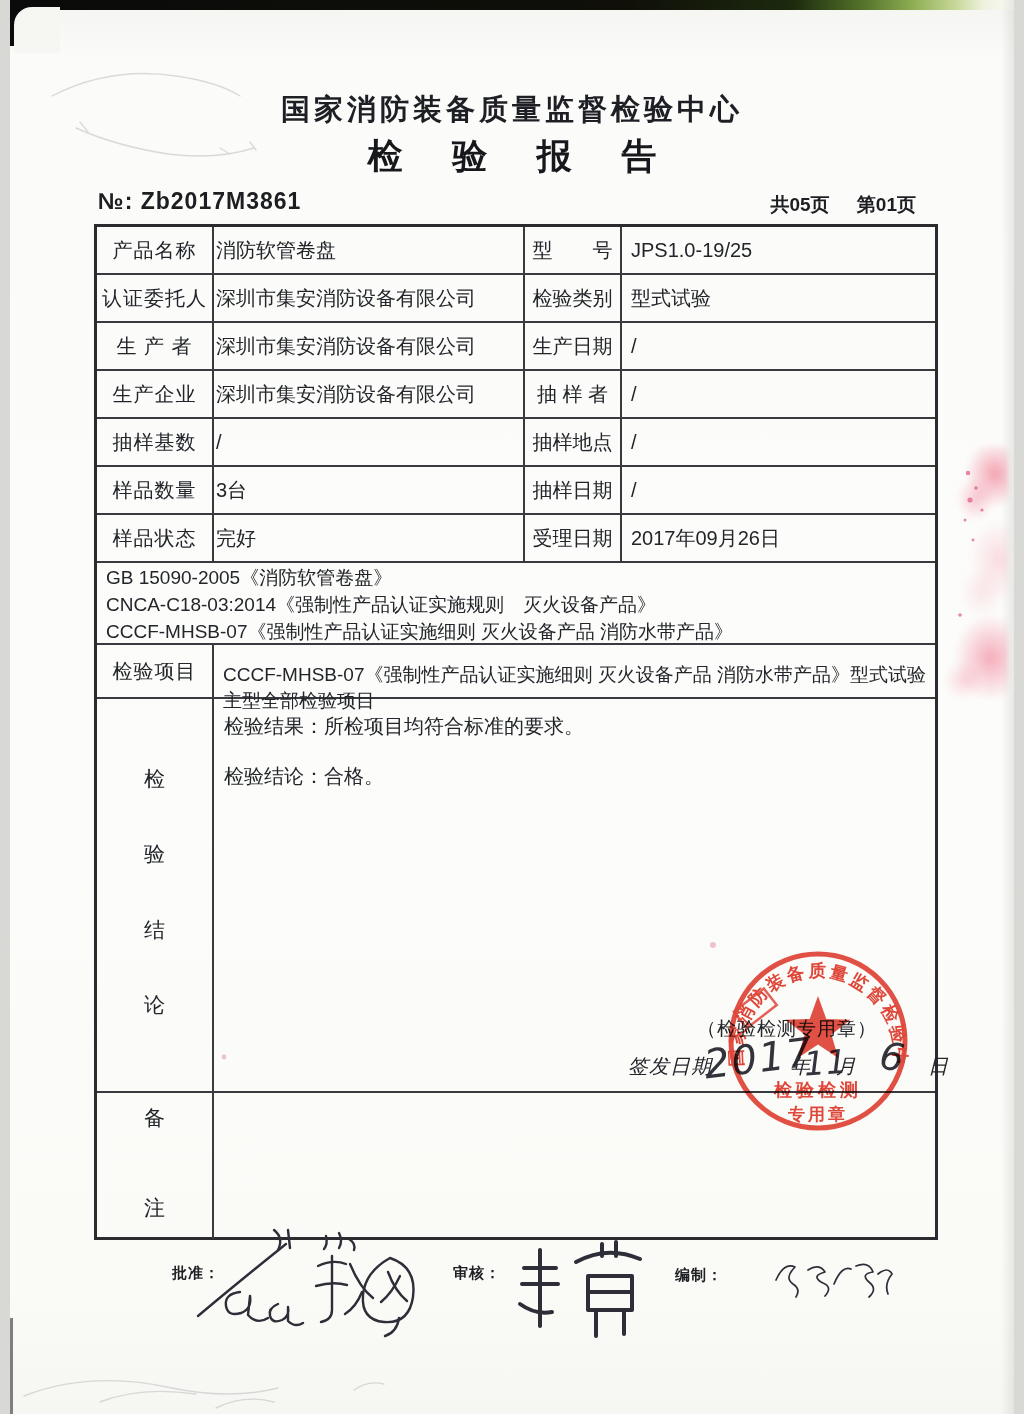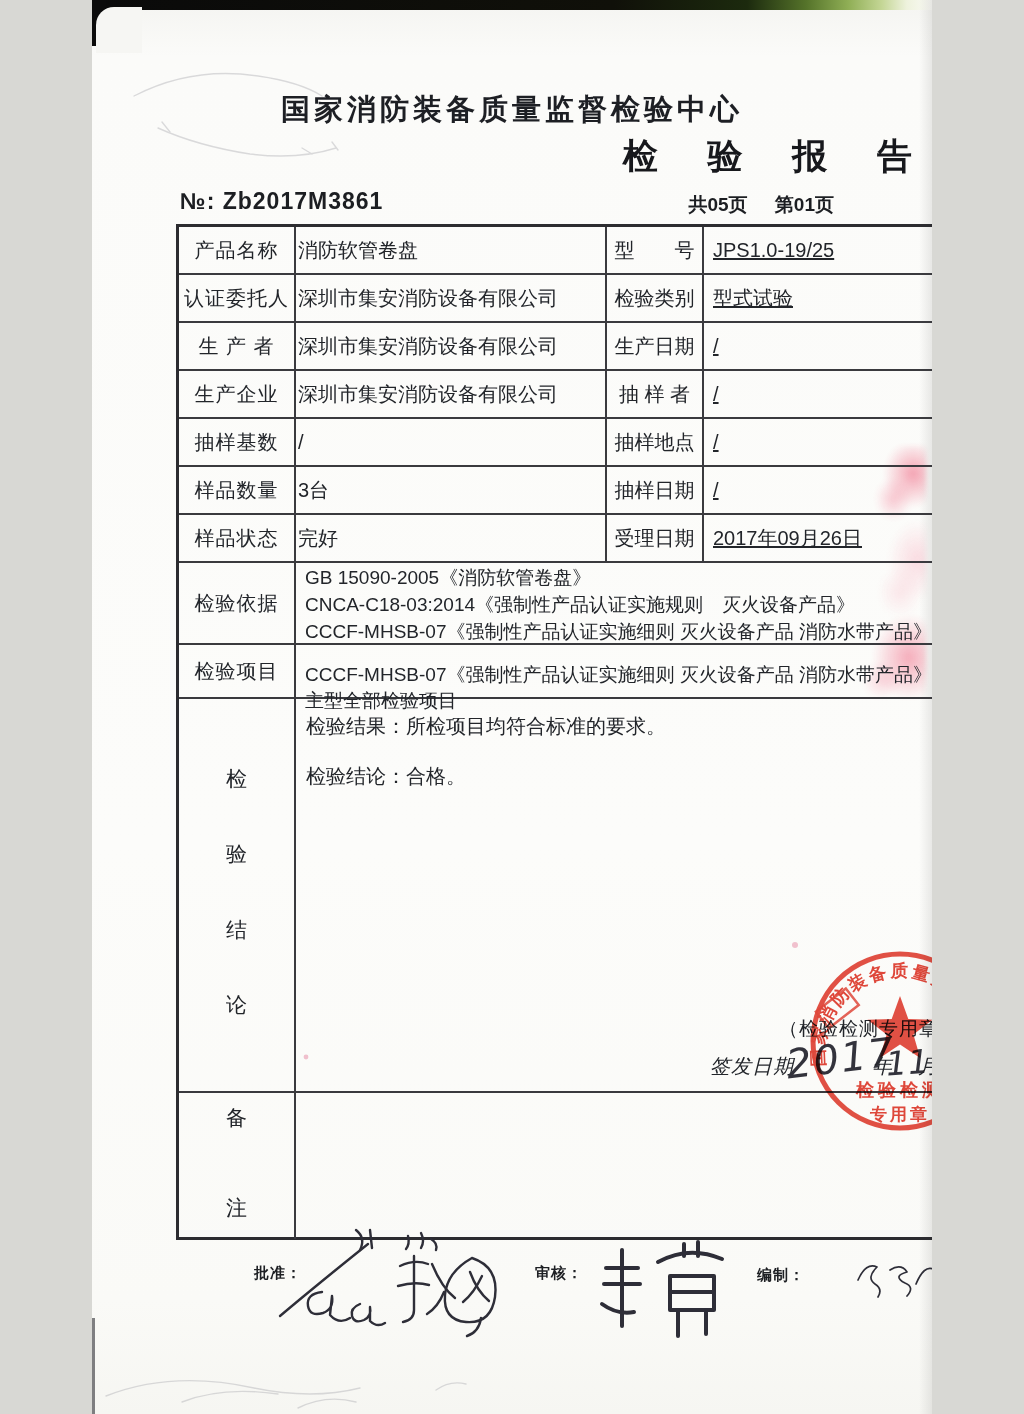--- a/index.html
+++ b/index.html
@@ -1,18 +1,18 @@
 <!DOCTYPE html>
 <html><head>
 <meta charset="utf-8">
 <style>
   html,body{margin:0;padding:0;background:#d8d8d4;}
   *{box-sizing:border-box;}
   .page{
-    position:relative;width:840px;height:1414px;margin:0 auto;overflow:hidden;
+    position:relative;width:1004px;height:1414px;margin:0 auto;overflow:hidden;
     background:linear-gradient(180deg,#f4f4f1 0%,#fbfbf9 4%,#fcfcfa 60%,#fafaf7 92%,#f6f6f2 100%);
     font-family:"Liberation Sans","DejaVu Sans",sans-serif;color:#22252a;
   }
   
   .edge-top{position:absolute;top:0;left:0;width:100%;height:10px;
     background:linear-gradient(90deg,#0a0a0a 0%,#101009 62%,#1c2a0e 78%,#55732a 85%,#8fae55 90%,#c4d695 94%,#eef2dd 97%,#fafaf6 100%);}
   .corner-tl-black{position:absolute;top:0;left:0;width:14px;height:46px;background:#0b0b0b;}
   .corner-tl-paper{position:absolute;top:7px;left:4px;width:46px;height:46px;background:#f6f6f3;border-top-left-radius:18px;}
   .edge-left-bottom{position:absolute;left:0;top:1318px;bottom:0;width:3px;background:#55555a;opacity:.75;}
   .edge-right{position:absolute;right:0;top:0;bottom:0;width:13px;background:linear-gradient(90deg,rgba(0,0,0,0),rgba(160,160,158,.22));}
@@ -21,35 +21,35 @@
     background:
       radial-gradient(42px 48px at 82% 11%,rgba(236,72,105,.55),rgba(236,72,105,0) 70%),
       radial-gradient(26px 30px at 55% 21%,rgba(243,125,150,.45),rgba(243,125,150,0) 72%),
       radial-gradient(40px 52px at 88% 45%,rgba(247,166,184,.42),rgba(247,166,184,0) 75%),
       radial-gradient(30px 34px at 64% 58%,rgba(248,189,201,.38),rgba(248,189,201,0) 75%),
       radial-gradient(52px 62px at 76% 84%,rgba(238,92,122,.55),rgba(238,92,122,0) 70%),
       radial-gradient(26px 26px at 38% 93%,rgba(245,150,170,.4),rgba(245,150,170,0) 75%);}
   
   .org-title{position:absolute;top:90px;left:0;width:100%;text-align:center;
     font-size:29px;font-weight:600;letter-spacing:4px;color:#1d1f24;}
-  .report-title{position:absolute;top:133px;left:0;width:100%;text-align:right;
+  .report-title{position:absolute;top:133px;left:0;width:100%;text-align:center;
     font-size:35px;font-weight:700;letter-spacing:20px;padding-left:20px;color:#17181c;}
   .no-line{position:absolute;top:188px;left:88px;font-size:23px;font-weight:600;letter-spacing:1px;color:#1c1e22;}
   .pages-line{position:absolute;top:192px;right:98px;font-size:19px;font-weight:600;color:#1c1e22;}
   .pages-line span{margin-left:22px;}
   
   .report-table{position:absolute;left:84px;top:224px;width:844px;height:1016px;
     border:3px solid #2c2c30;font-size:20px;}
   .trow{display:flex;border-bottom:2px solid #3a3a3e;}
   .trow:last-child{border-bottom:none;}
   .c{display:flex;align-items:center;}
   .c1{width:117px;justify-content:center;border-right:2px solid #3a3a3e;letter-spacing:1px;white-space:pre;flex:none;}
   .c2{width:311px;border-right:2px solid #3a3a3e;padding-left:2px;flex:none;}
   .c3{width:97px;justify-content:center;border-right:2px solid #3a3a3e;white-space:pre;flex:none;}
-  .c4{flex:1;padding-left:9px;text-decoration:underline;}
+  .c4{flex:1;padding-left:9px;}
   .h48{height:48px;}
   .cmerge{flex:1;padding:17px 8px 3px 9px;display:block;}
   .basis-row{height:82px;}
   .basis-row .cmerge{padding-top:1px;}
   .basis-line{line-height:27px;font-size:19px;white-space:nowrap;}
   .items-row{height:54px;}
   .items-text{line-height:26px;font-size:19px;}
   .concl-row{height:394px;}
   .vlabel{flex-direction:column;justify-content:space-between;display:flex;align-items:center;
     border-right:2px solid #3a3a3e;width:117px;flex:none;font-size:21px;}
@@ -164,21 +164,20 @@
       <div class="c c4">/</div>
     </div>
     <div class="trow h48">
       <div class="c c1">样品状态</div>
       <div class="c c2">完好</div>
       <div class="c c3">受理日期</div>
       <div class="c c4">2017年09月26日</div>
     </div>
 
     <div class="trow basis-row">
-      <div class="c c1">检验依据</div>
       <div class="cmerge">
         <div class="basis-line">GB 15090-2005《消防软管卷盘》</div>
         <div class="basis-line">CNCA-C18-03:2014《强制性产品认证实施规则　灭火设备产品》</div>
         <div class="basis-line">CCCF-MHSB-07《强制性产品认证实施细则 灭火设备产品 消防水带产品》</div>
       </div>
     </div>
 
     <div class="trow items-row">
       <div class="c c1">检验项目</div>
       <div class="cmerge items-text">CCCF-MHSB-07《强制性产品认证实施细则 灭火设备产品 消防水带产品》型式试验主型全部检验项目</div>

